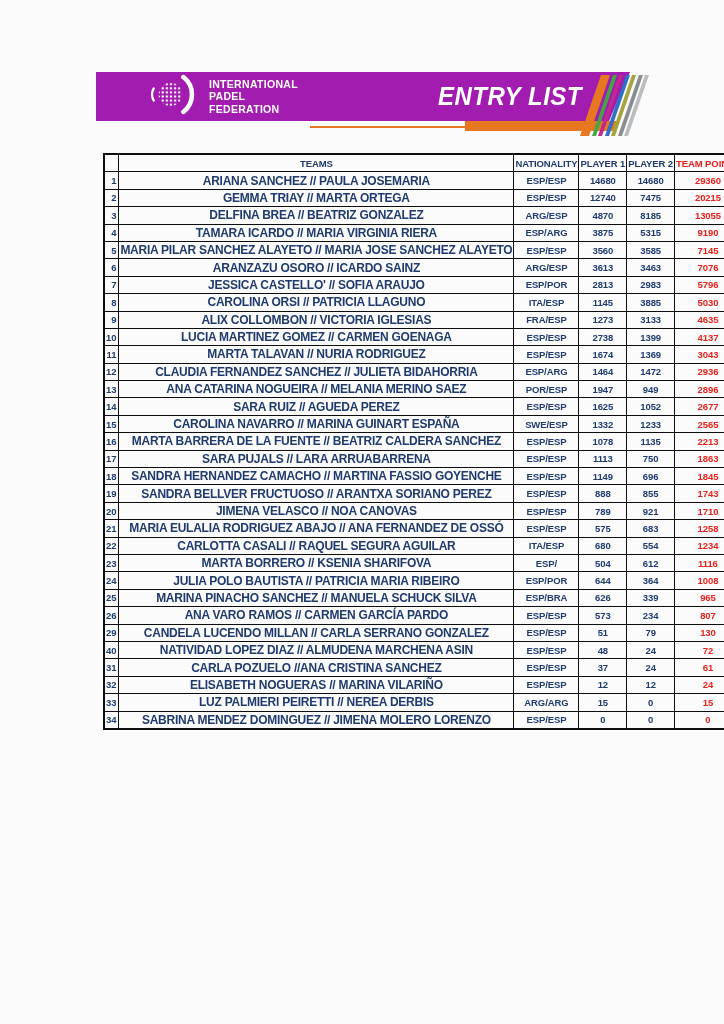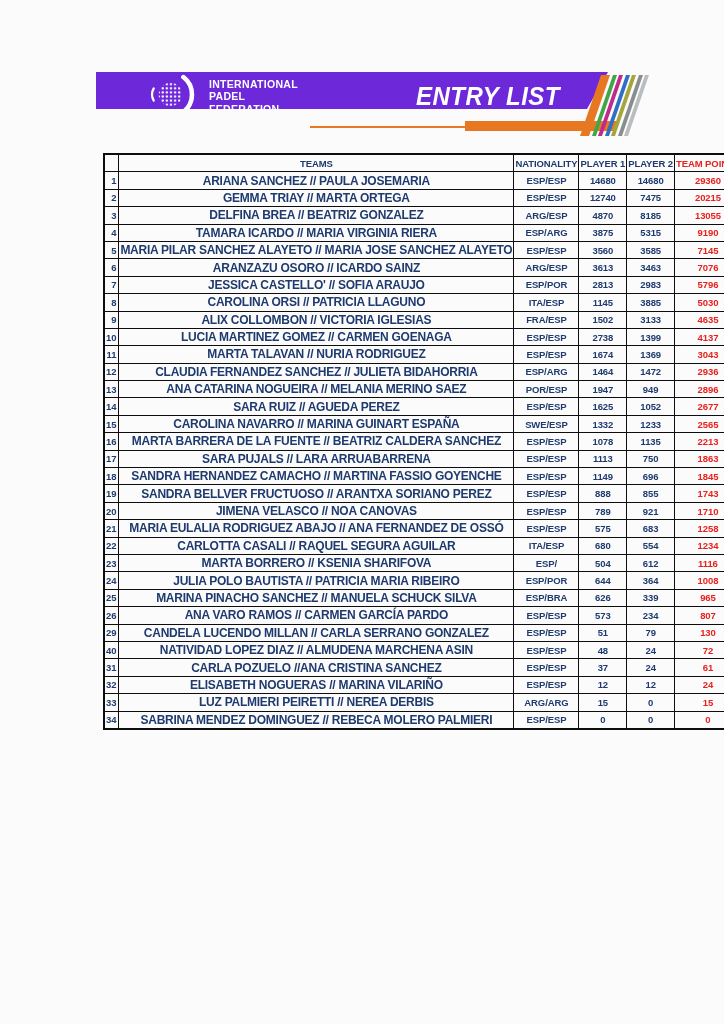--- a/index.html
+++ b/index.html
@@ -4,23 +4,24 @@
 <style>
   html,body{margin:0;padding:0;}
   body{
     width:724px;height:1024px;position:relative;
     background:#fbfbfb;
     font-family:"Liberation Sans", sans-serif;
     -webkit-font-smoothing:antialiased;
   }
   
   .banner{
-    position:absolute;left:96px;top:72px;width:512px;height:37px;
-    background:#6d28d9;
+    position:absolute;left:96px;top:72px;width:512px;height:49px;
+    background:#a21caf;
     clip-path:polygon(0 0,100% 0,calc(100% - 21px) 100%,0 100%);
+    padding-left:22px;
   }
   .logo{
     position:absolute;left:52px;top:4px;height:41px;
     display:flex;align-items:center;gap:7px;
   }
   .logo-text{
     color:#ffffff;font-weight:bold;font-size:10.5px;line-height:1.15;
     letter-spacing:0.3px;
   }
   .banner-title{
@@ -176,21 +177,21 @@
         <td class="team">CAROLINA ORSI // PATRICIA LLAGUNO</td>
         <td>ITA/ESP</td>
         <td>1145</td>
         <td>3885</td>
         <td class="pts">5030</td>
       </tr>
       <tr>
         <td class="rank">9</td>
         <td class="team">ALIX COLLOMBON // VICTORIA IGLESIAS</td>
         <td>FRA/ESP</td>
-        <td>1502</td>
+        <td>1273</td>
         <td>3133</td>
         <td class="pts">4635</td>
       </tr>
       <tr>
         <td class="rank">10</td>
         <td class="team">LUCIA MARTINEZ GOMEZ // CARMEN GOENAGA</td>
         <td>ESP/ESP</td>
         <td>2738</td>
         <td>1399</td>
         <td class="pts">4137</td>
@@ -358,20 +359,20 @@
       <tr>
         <td class="rank">33</td>
         <td class="team">LUZ PALMIERI PEIRETTI // NEREA DERBIS</td>
         <td>ARG/ARG</td>
         <td>15</td>
         <td>0</td>
         <td class="pts">15</td>
       </tr>
       <tr>
         <td class="rank">34</td>
-        <td class="team">SABRINA MENDEZ DOMINGUEZ // REBECA MOLERO PALMIERI</td>
+        <td class="team">SABRINA MENDEZ DOMINGUEZ // JIMENA MOLERO LORENZO</td>
         <td>ESP/ESP</td>
         <td>0</td>
         <td>0</td>
         <td class="pts">0</td>
       </tr>
     </tbody>
 </table>
 
 </body></html>

